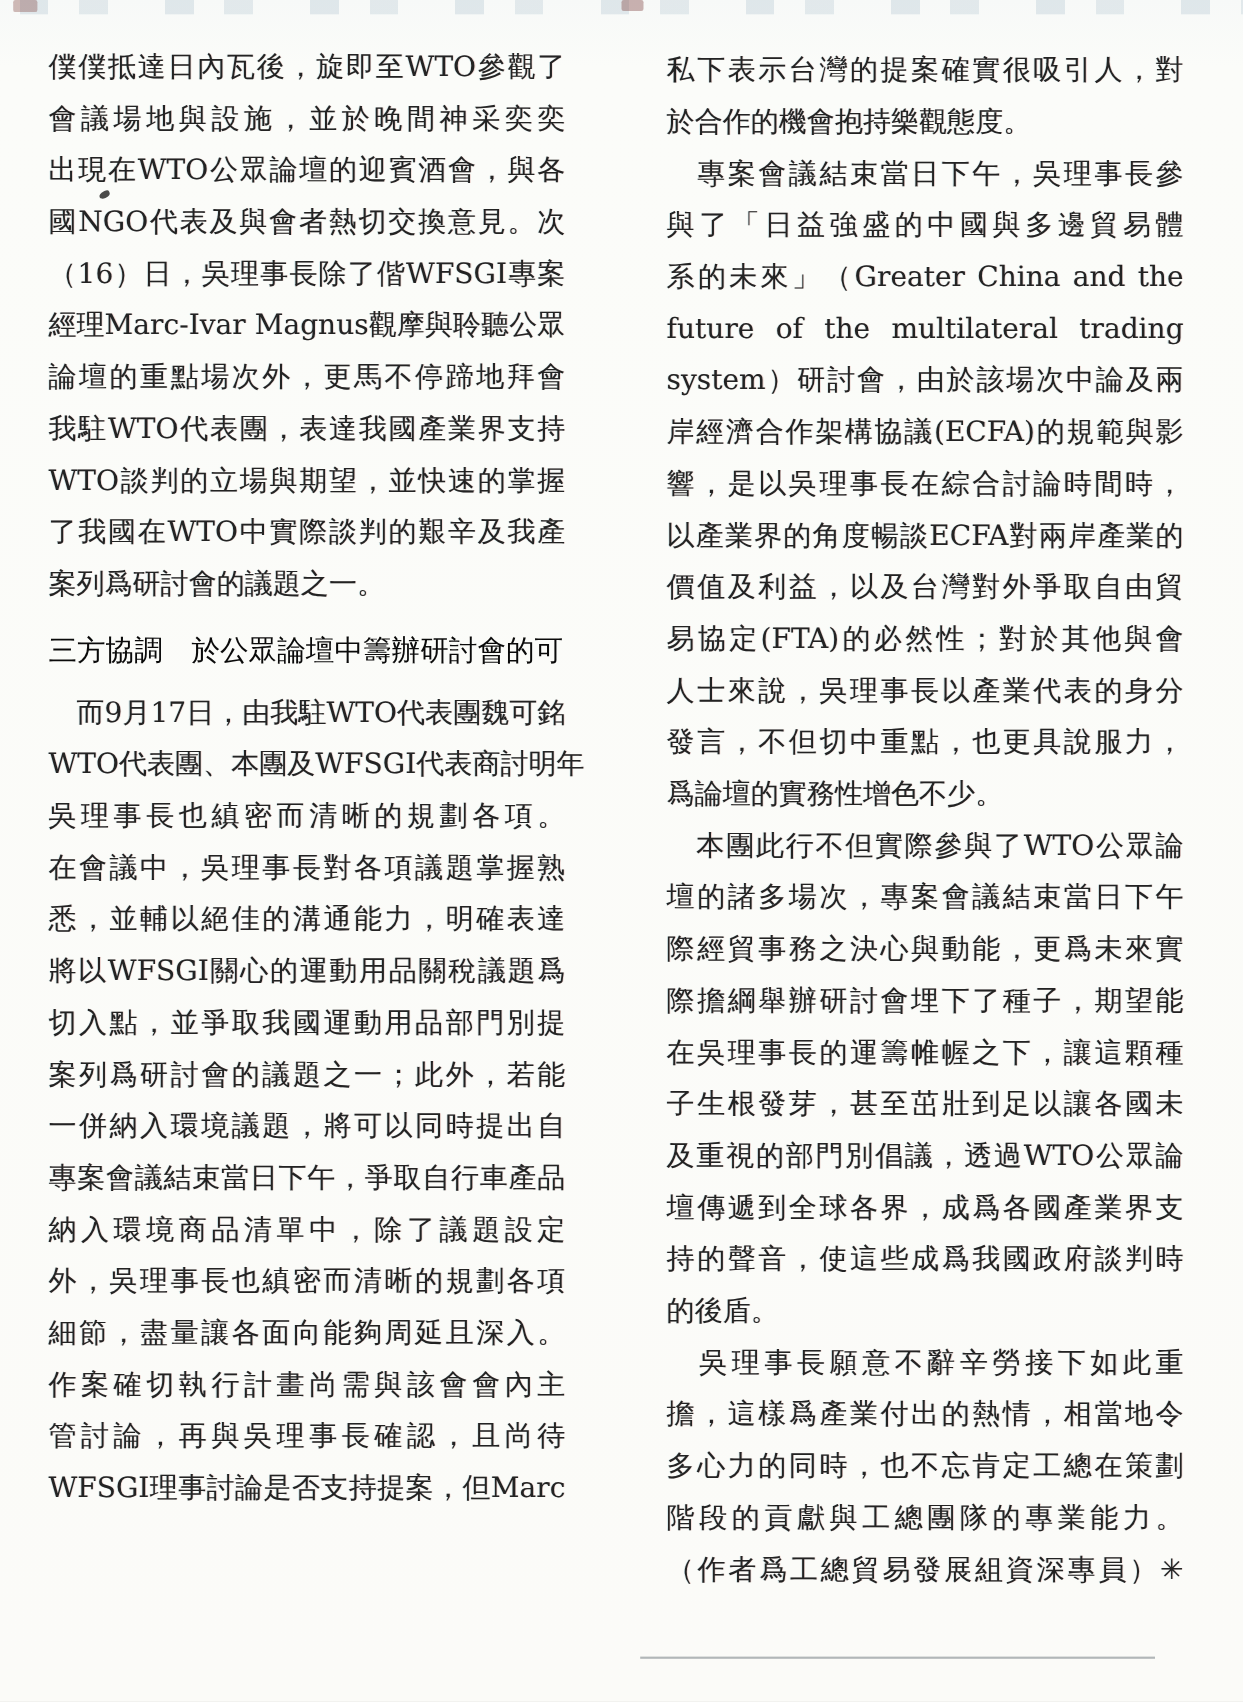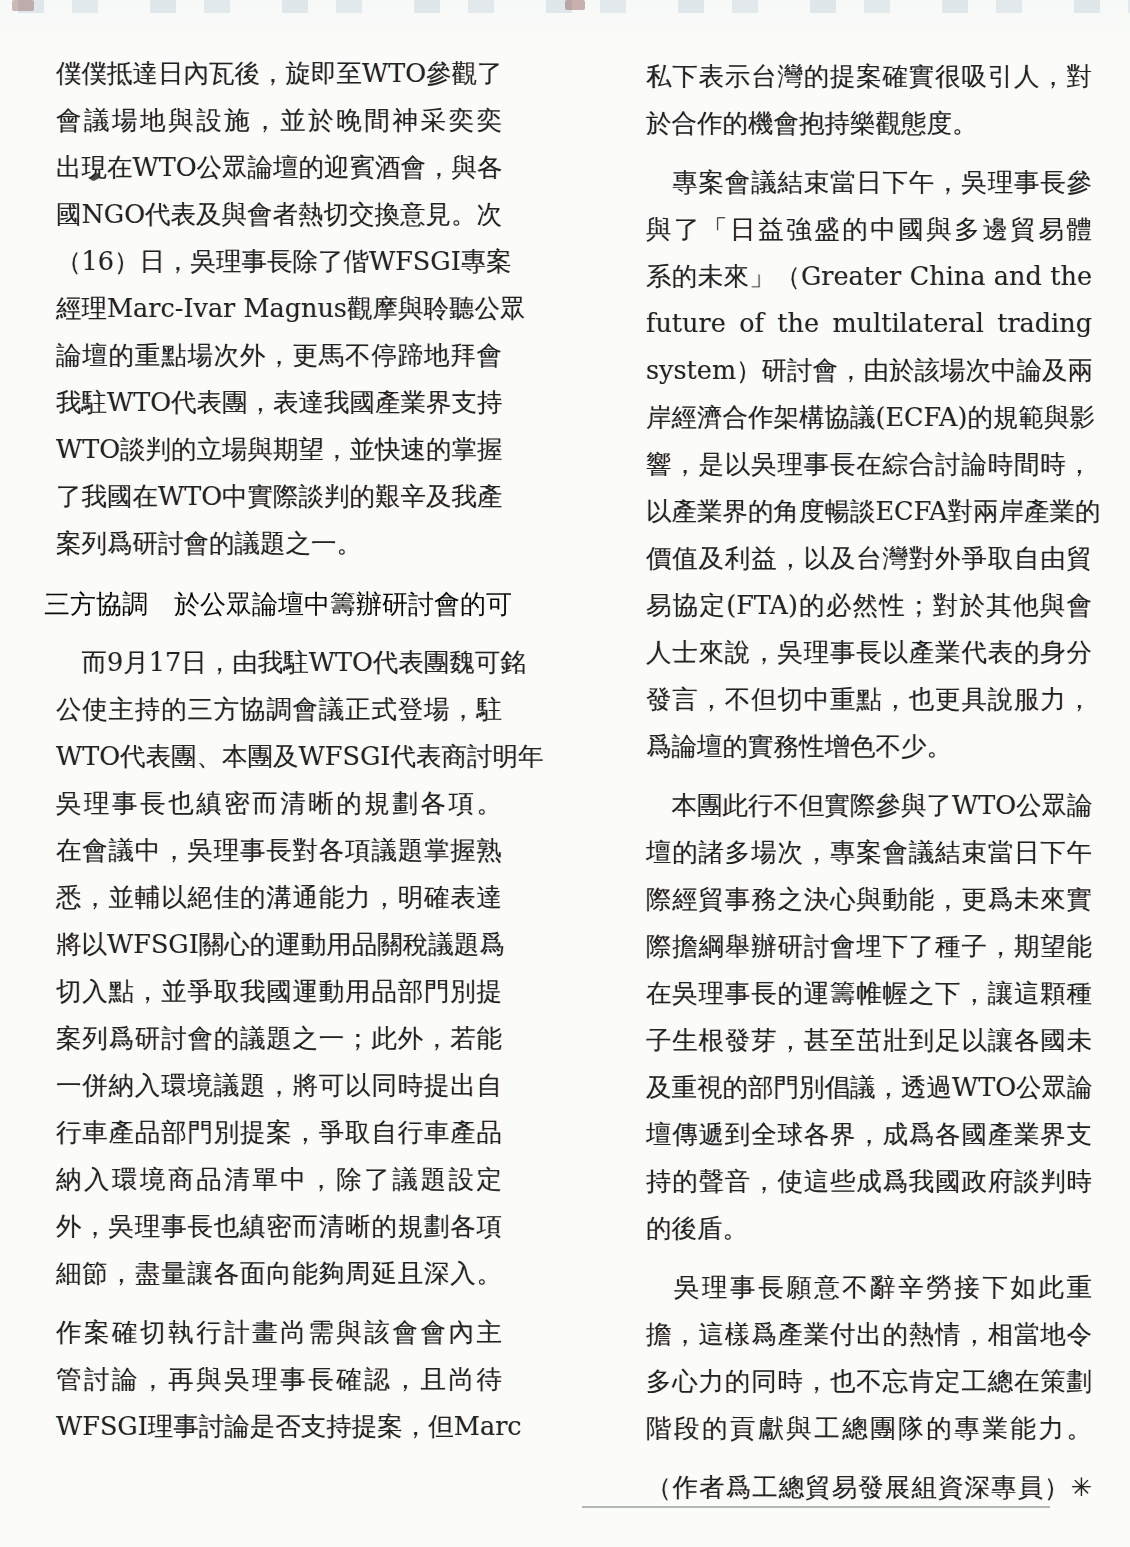--- a/index.html
+++ b/index.html
@@ -25,31 +25,31 @@
   .top-frags::before{
     content:"";position:absolute;left:12px;top:0;width:22px;height:11px;
     background:rgba(126,62,58,.35);border-radius:2px;
   }
   .top-frags::after{
     content:"";position:absolute;left:565px;top:0;width:20px;height:10px;
     background:rgba(120,58,56,.38);border-radius:2px;
   }
   .col{position:absolute;width:470px;}
   .col-left{left:44px;top:38px;}
-  .col-right{left:634px;top:41px;}
+  .col-right{left:606px;top:41px;}
   .line{
     font-size:25.5px;
     line-height:47px;height:47px;
     color:#232323;
     white-space:nowrap;
     text-align:left;
     text-shadow:0.7px 0 rgba(185,60,50,.20), -0.7px 0 rgba(40,140,165,.20);
   }
   .line.j{text-align:justify;text-align-last:justify;}
-  .block{margin:12px;}
+  .block{margin:0;}
   .block.heading{margin:14px 0 10px;}
   .block.heading .line{
     font-family:"DejaVu Sans","Liberation Sans",sans-serif;
     font-weight:400;
     font-size:26px;
     line-height:46px;height:46px;
     color:#0a0a0a;
     text-shadow:none;
   }
   .footer-rule{
@@ -80,30 +80,29 @@
         <div class="line j">我駐WTO代表團，表達我國產業界支持</div>
         <div class="line j">WTO談判的立場與期望，並快速的掌握</div>
         <div class="line j">了我國在WTO中實際談判的艱辛及我產</div>
         <div class="line">案列爲研討會的議題之一。</div>
       </div>
       <div class="block heading">
         <div class="line">三方協調　於公眾論壇中籌辦研討會的可</div>
       </div>
       <div class="block paragraph">
         <div class="line j">　而9月17日，由我駐WTO代表團魏可銘</div>
-        <div class="line j">公使主持的三方協調會議正式登場，駐</div>
         <div class="line j">WTO代表團、本團及WFSGI代表商討明年</div>
         <div class="line j">吳理事長也縝密而清晰的規劃各項。</div>
         <div class="line j">在會議中，吳理事長對各項議題掌握熟</div>
         <div class="line j">悉，並輔以絕佳的溝通能力，明確表達</div>
         <div class="line j">將以WFSGI關心的運動用品關稅議題爲</div>
         <div class="line j">切入點，並爭取我國運動用品部門別提</div>
         <div class="line j">案列爲研討會的議題之一；此外，若能</div>
         <div class="line j">一併納入環境議題，將可以同時提出自</div>
-        <div class="line j">行車產品部門別提案，爭取自行車產品</div>
+        <div class="line j">專案會議結束當日下午，爭取自行車產品</div>
         <div class="line j">納入環境商品清單中，除了議題設定</div>
         <div class="line j">外，吳理事長也縝密而清晰的規劃各項</div>
         <div class="line j">細節，盡量讓各面向能夠周延且深入。</div>
       </div>
       <div class="block paragraph">
         <div class="line j">作案確切執行計畫尚需與該會會內主</div>
         <div class="line j">管討論，再與吳理事長確認，且尚待</div>
         <div class="line j">WFSGI理事討論是否支持提案，但Marc</div>
       </div>
     </div>

